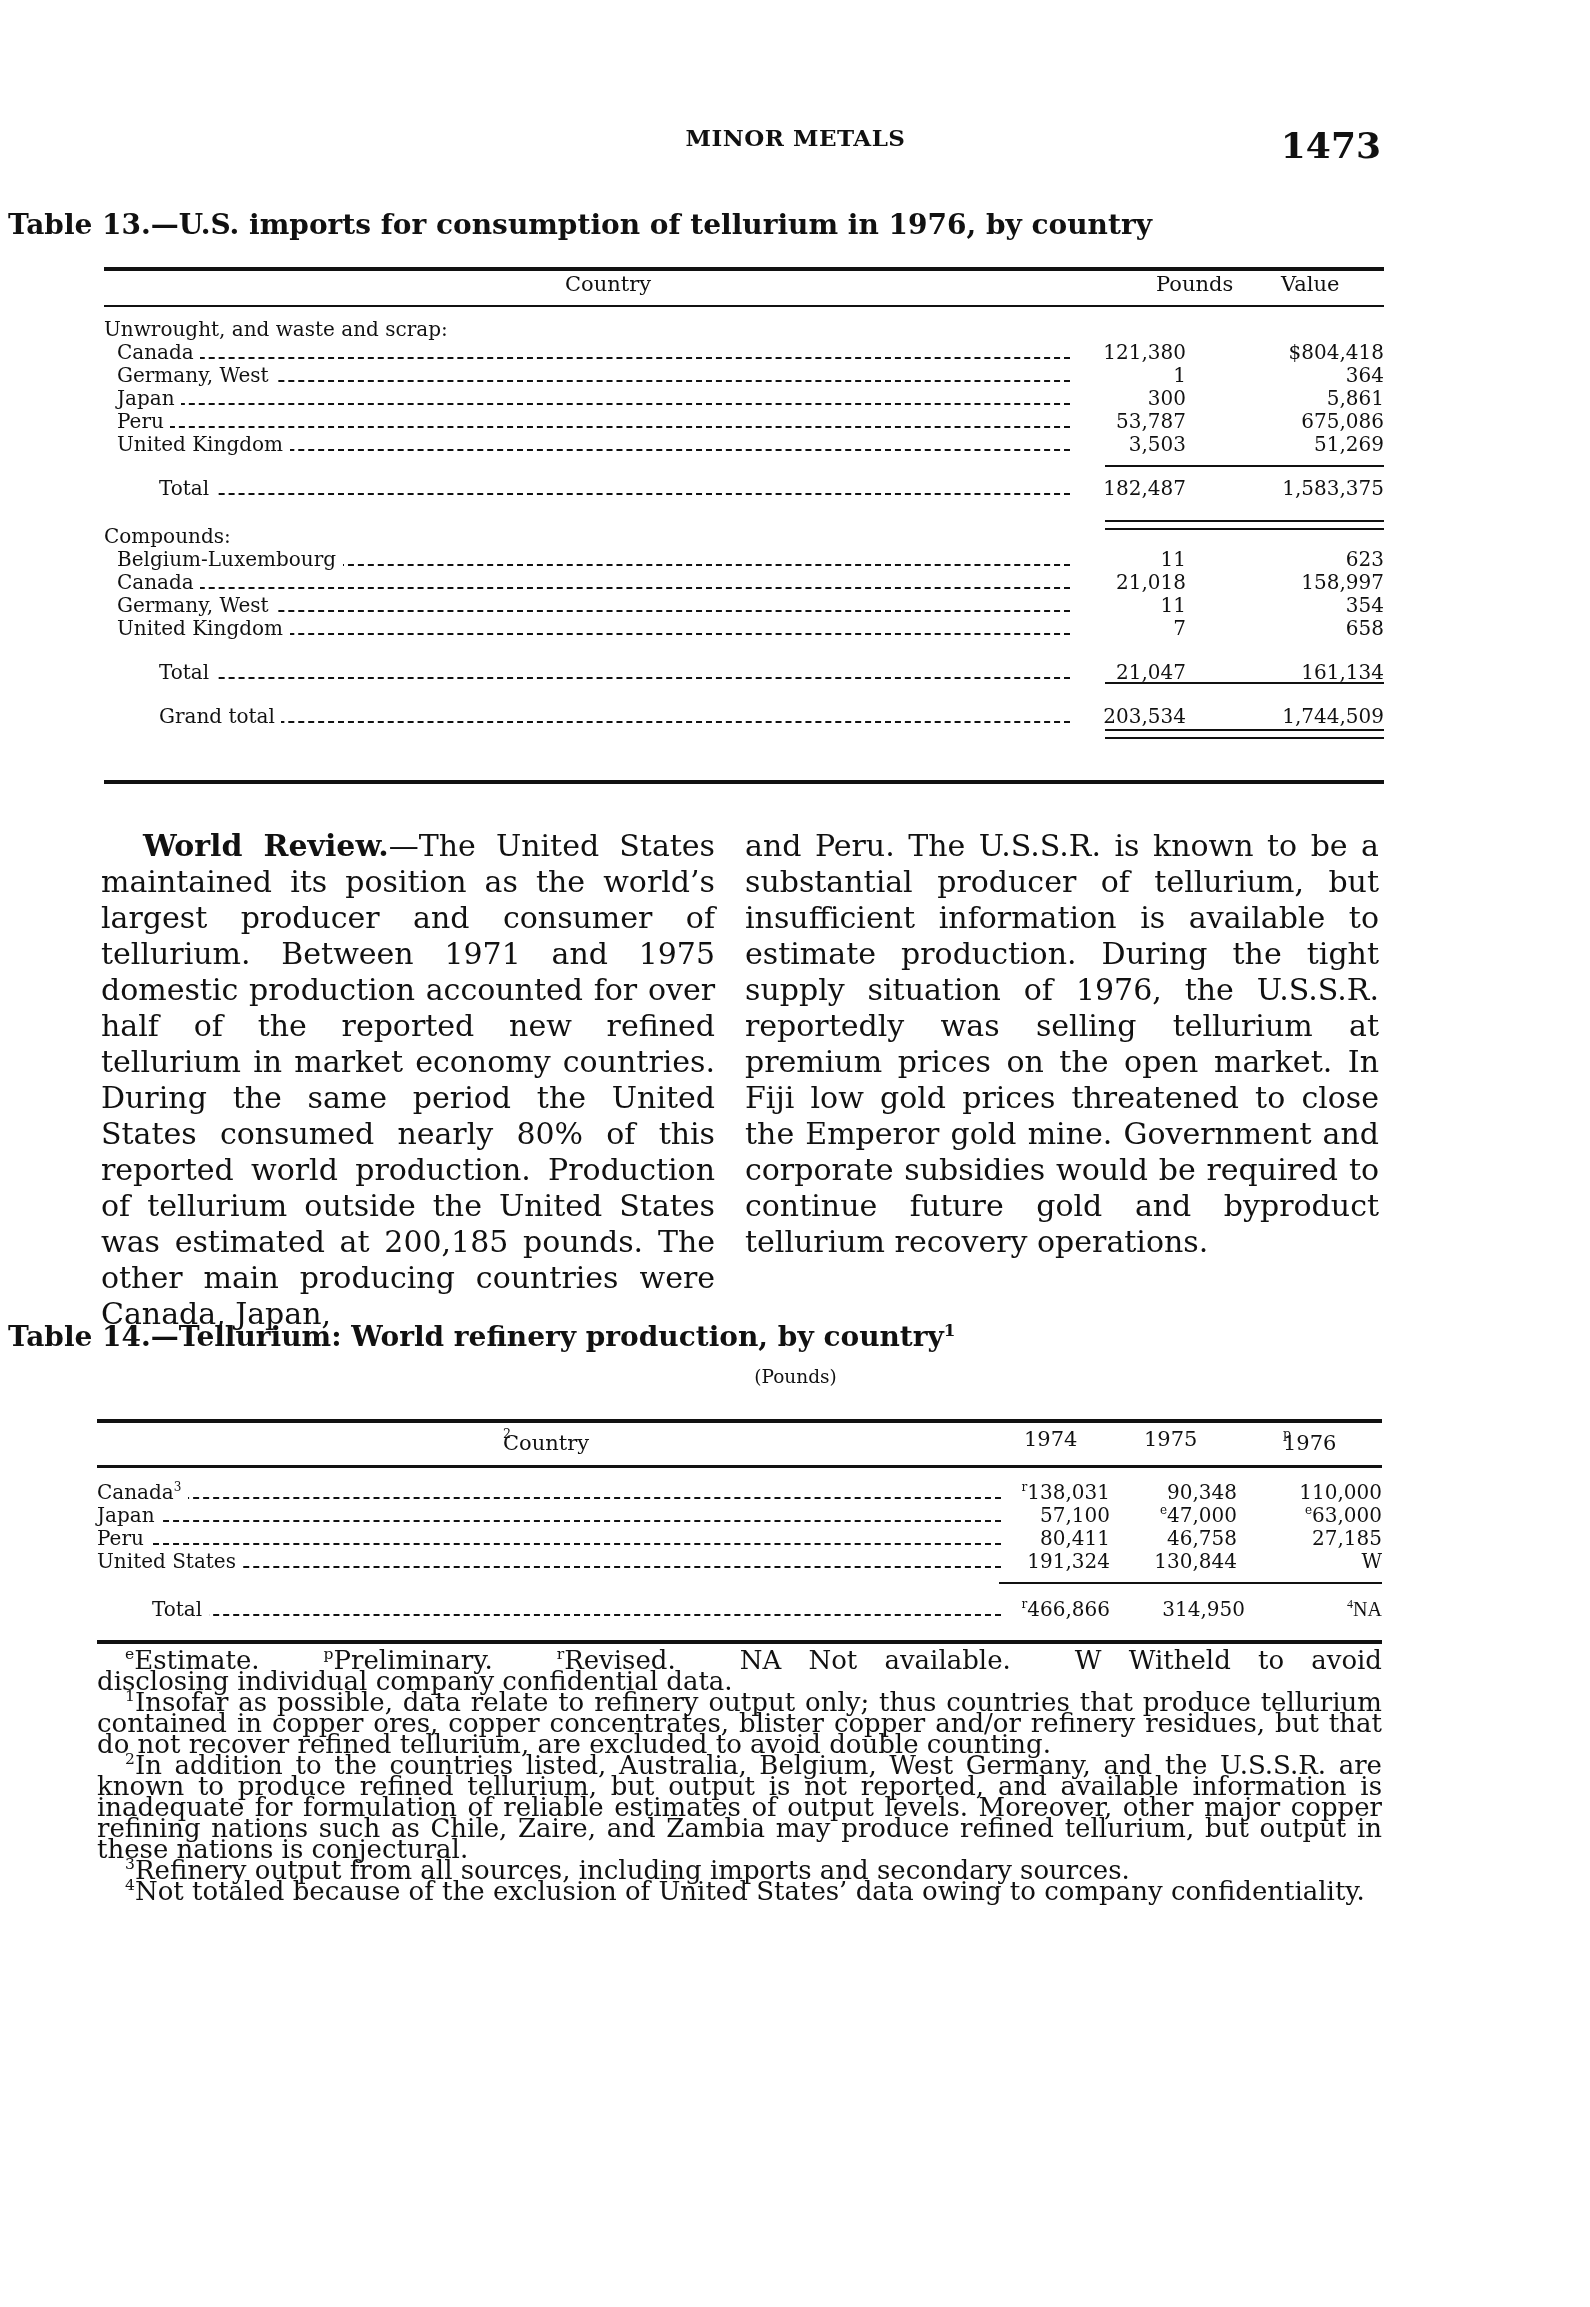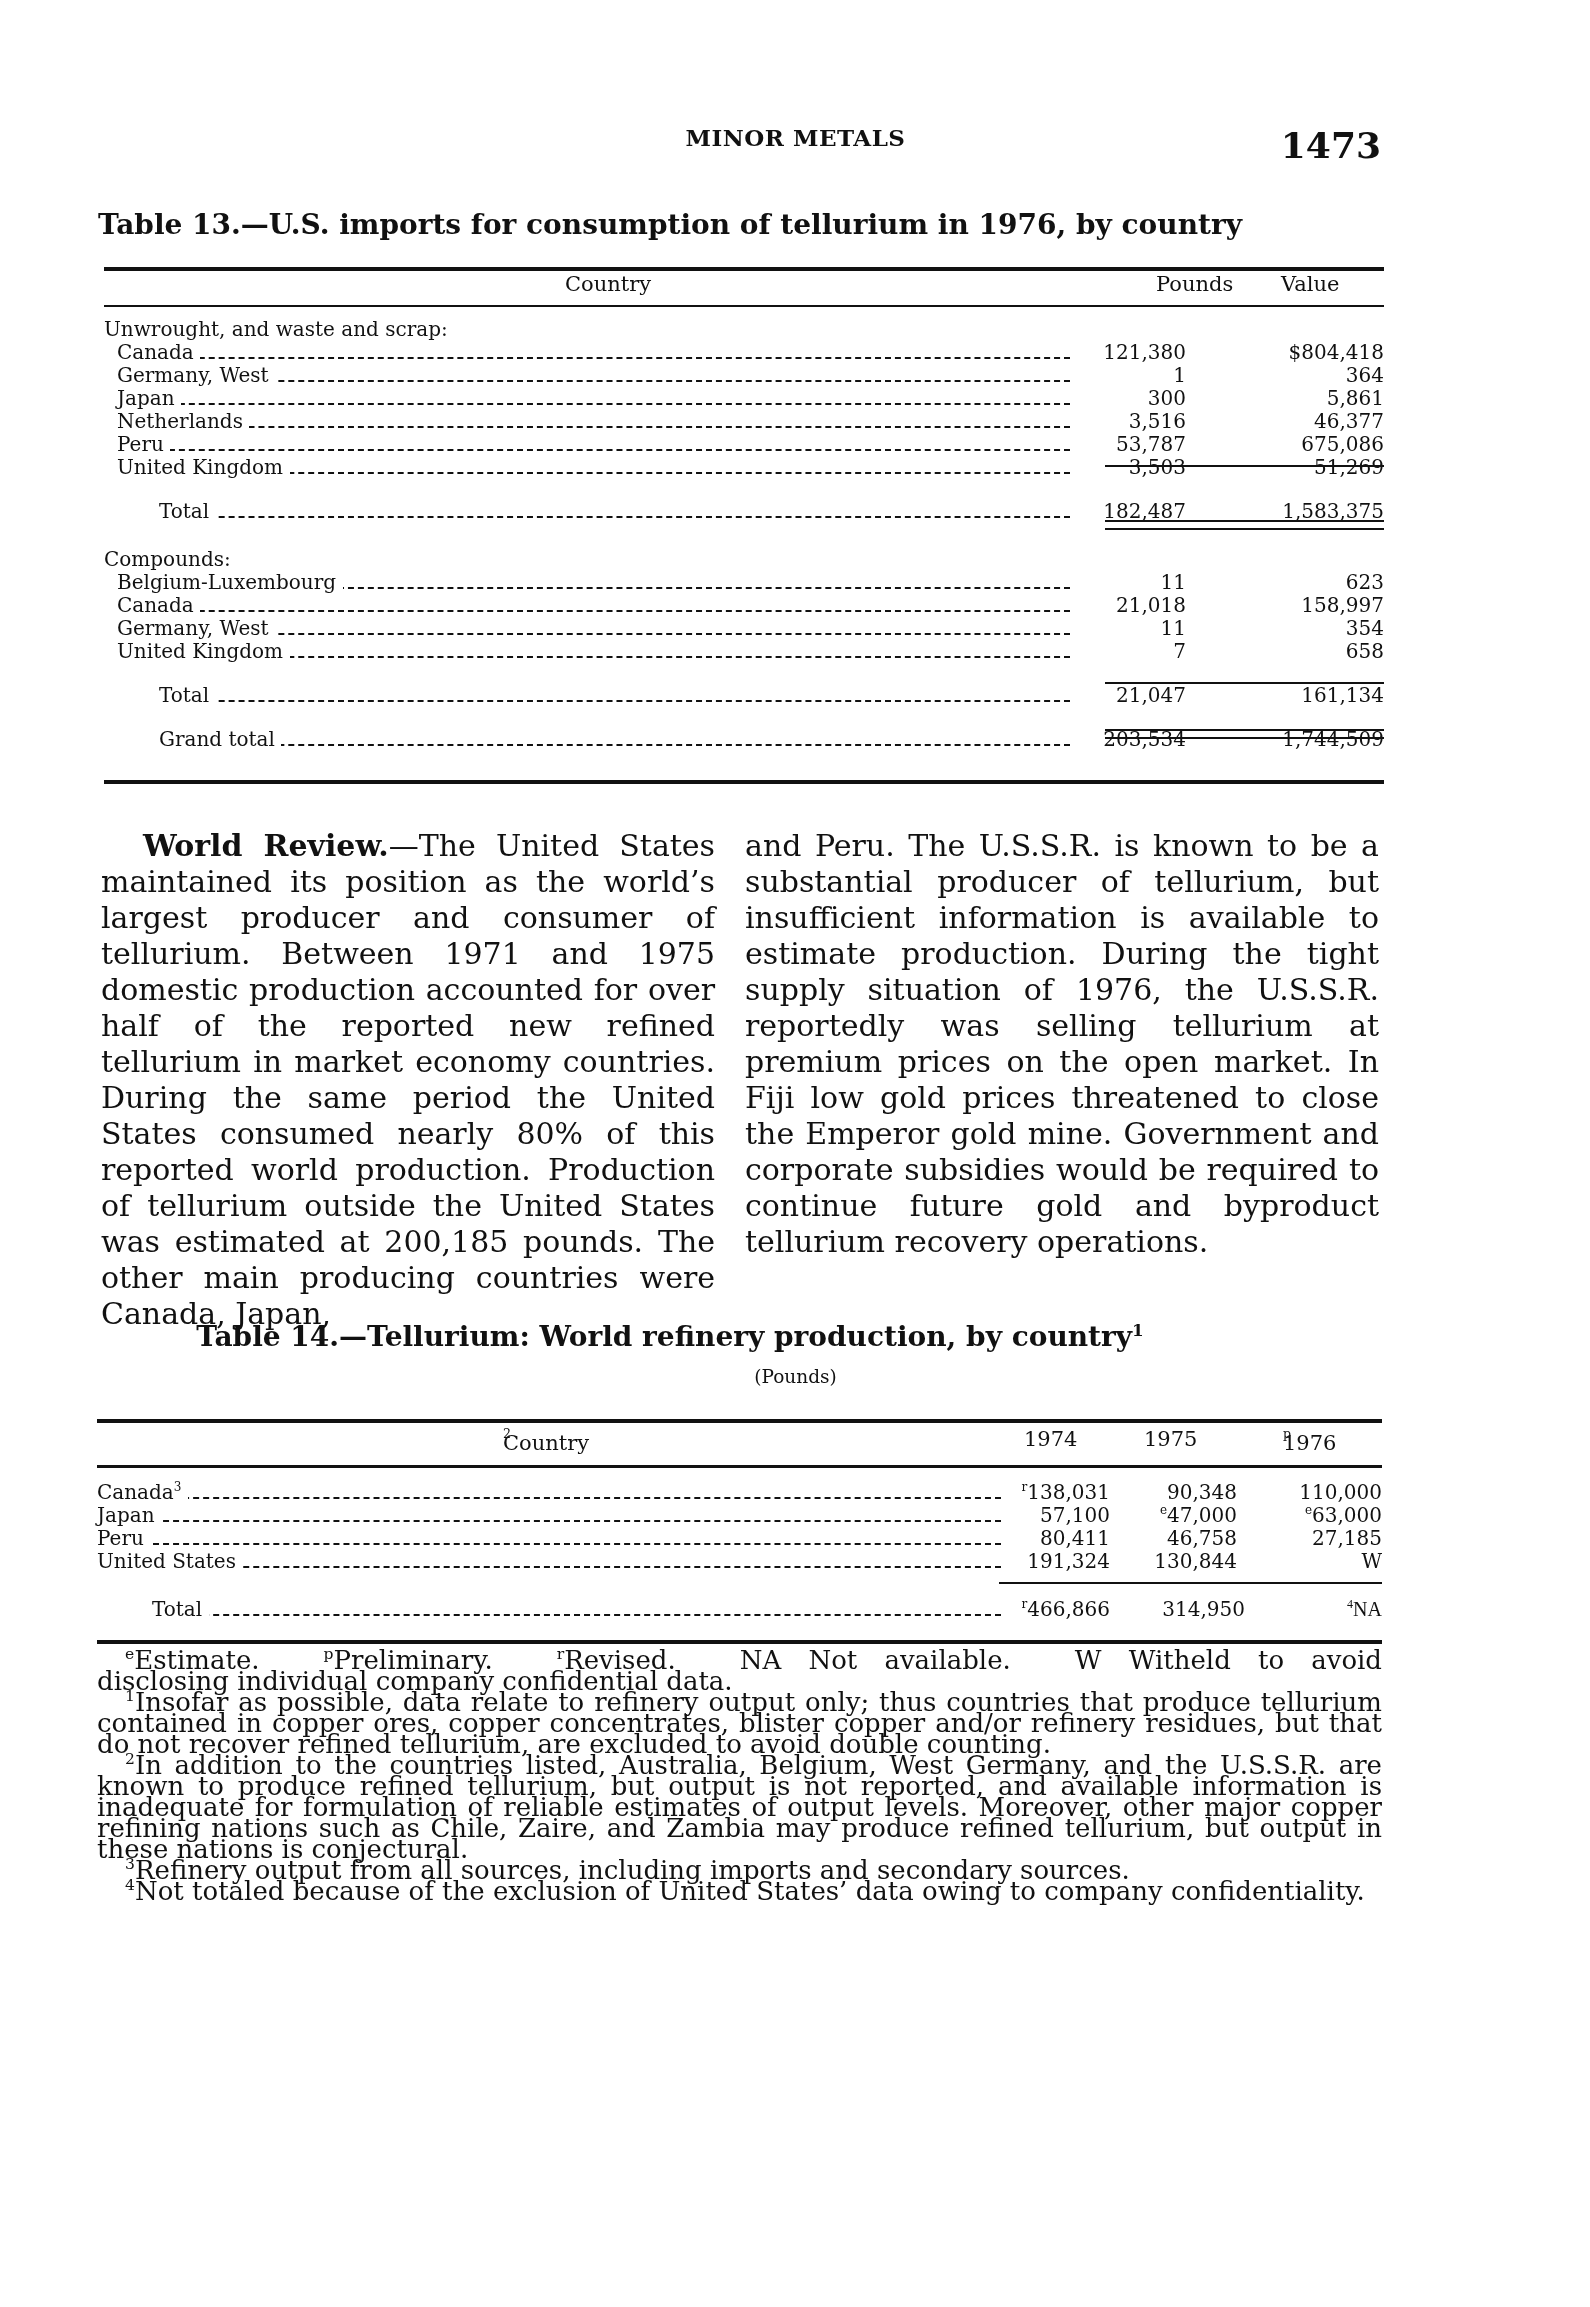--- a/index.html
+++ b/index.html
@@ -1,20 +1,20 @@
 <!DOCTYPE html>
 <html style="font-size:7.4px"><head>
 <meta charset="utf-8">
 <style>
   html, body { margin: 0; padding: 0; background: #ffffff; }
   body { width: 1591px; height: 2514px; position: relative; overflow: hidden; color: #111; font-family: "DejaVu Serif", "Liberation Serif", serif; }
   .page { position: absolute; left: 0; top: 0; width: 1591px; height: 2514px; }
   .running-head { position: absolute; top: 124px; left: 0; width: 1591px; text-align: center; font-size: 23px; font-weight: bold; letter-spacing: 0.5px; }
   .page-number { position: absolute; top: 124px; right: 210px; font-size: 36px; font-weight: bold; }
-  .table-title { position: absolute; left: 0; width: 1340px; text-align: center; font-weight: bold; font-size: 28px; }
+  .table-title { position: absolute; left: 0; width: 1340px; font-weight: bold; font-size: 28px; padding-left: 8px; }
   .subtitle { position: absolute; left: 0; width: 1591px; text-align: center; font-size: 18.5px; }
   .rule { position: absolute; background: #111; }
   .t13 { position: absolute; left: 104px; width: 1280px; font-size: 20px; line-height: 23px; }
   .row { position: relative; height: 23px; white-space: nowrap; }
   .row .label { position: absolute; left: 0; top: 0; background: #fff; padding-right: 6.5px; z-index: 2; }
   .row .leader { position: absolute; top: 15.7px; height: 0; border-top: 2.3px dashed #111; z-index: 1; }
   .row .num { position: absolute; top: 0; text-align: right; }
   .hdr { position: relative; height: 32px; font-size: 21px; }
   .hdr span { position: absolute; top: 4.6px; }
   .indent1 { padding-left: 13px; }
@@ -69,26 +69,20 @@
         <span class="num" style="right: 198px;">1</span>
         <span class="num" style="right: 0px;">364</span>
       </div>
       <div class="row">
         <span class="label indent1">Japan</span>
         <span class="leader" style="left: 55px; width: 911px;"></span>
         <span class="num" style="right: 198px; margin-left: 28px;">300</span>
         <span class="num" style="right: 0px;">5,861</span>
       </div>
       <div class="row">
-        <span class="label indent1">Netherlands</span>
-        <span class="leader" style="left: 55px; width: 911px;"></span>
-        <span class="num" style="right: 198px;">3,516</span>
-        <span class="num" style="right: 0px;">46,377</span>
-      </div>
-      <div class="row">
         <span class="label indent1">Peru</span>
         <span class="leader" style="left: 55px; width: 911px;"></span>
         <span class="num" style="right: 198px;">53,787</span>
         <span class="num" style="right: 0px;">675,086</span>
       </div>
       <div class="row">
         <span class="label indent1">United Kingdom</span>
         <span class="leader" style="left: 55px; width: 911px;"></span>
         <span class="num" style="right: 198px;">3,503</span>
         <span class="num" style="right: 0px;">51,269</span>

